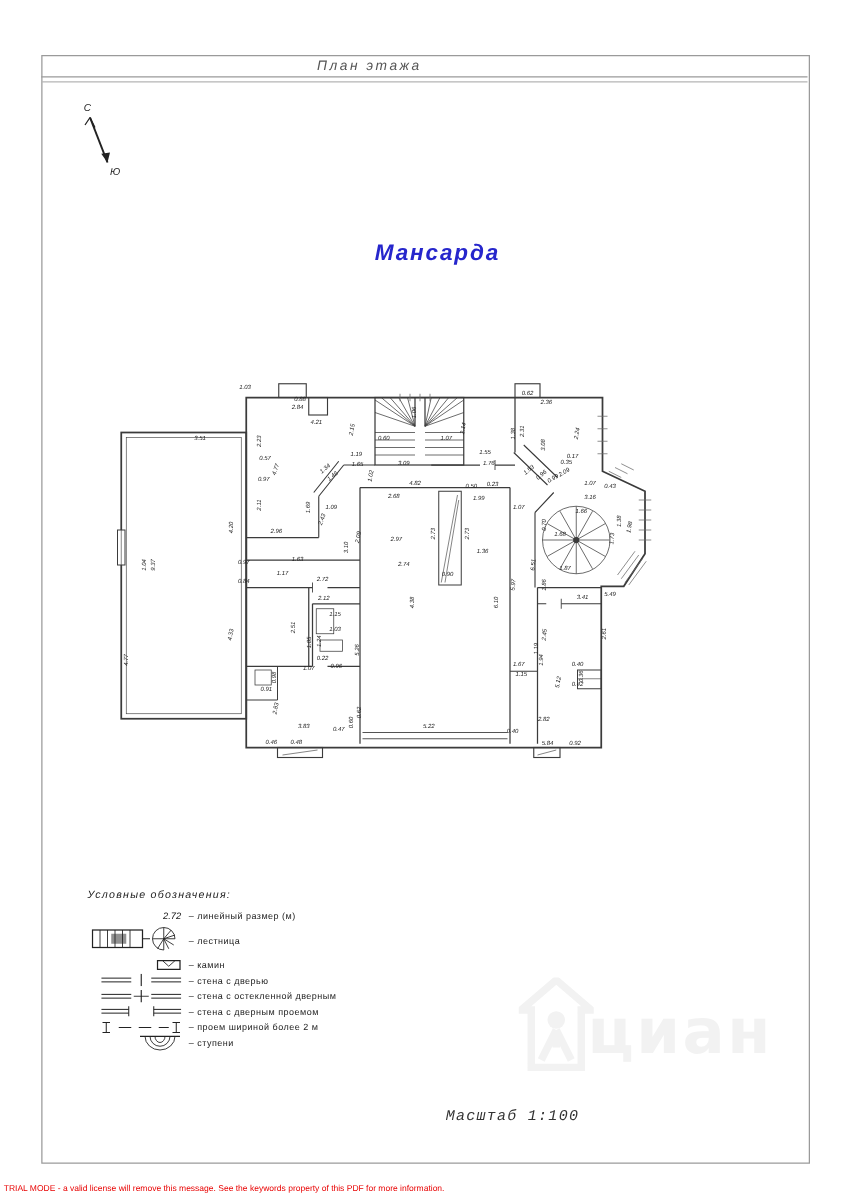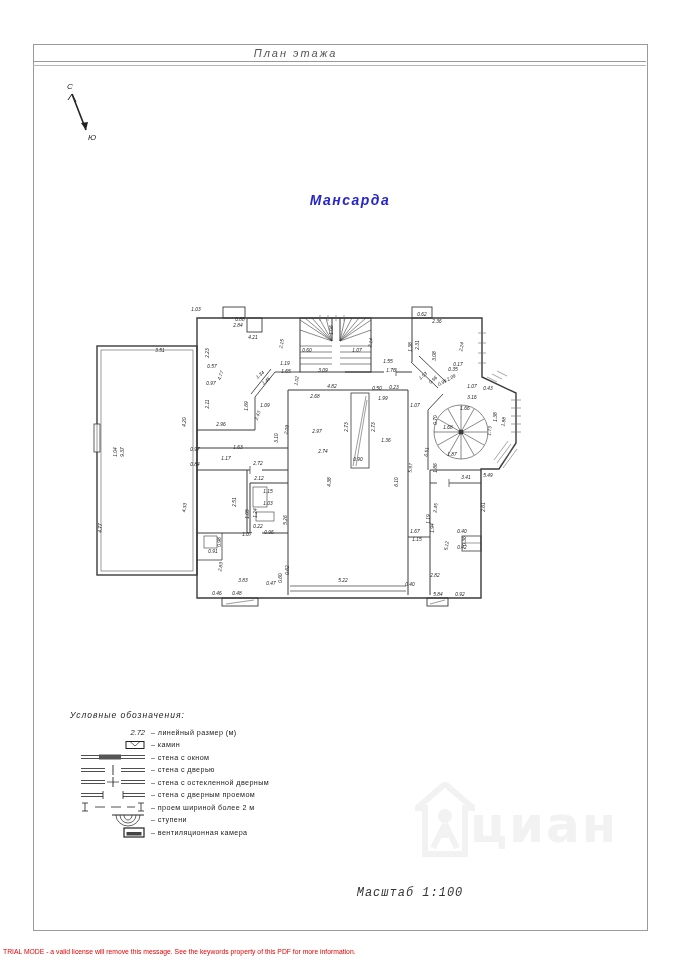--- a/index.html
+++ b/index.html
@@ -5,21 +5,21 @@
   html,body{margin:0;padding:0;}
   body{width:679px;height:960px;position:relative;background:#fff;overflow:hidden;
        font-family:"Liberation Sans",sans-serif;}
   .frame{position:absolute;left:33px;top:44px;width:613px;height:885px;
          border:1px solid #9a9a9a;}
   .titlebar-line1{position:absolute;left:33px;top:61px;width:613px;border-top:1px solid #9a9a9a;}
   .titlebar-line2{position:absolute;left:33px;top:65px;width:613px;border-top:1px solid #b5b5b5;}
   .doc-title{position:absolute;left:33px;top:47px;width:525px;text-align:center;
              font-style:italic;font-size:11px;letter-spacing:2px;color:#555;}
   .floor-label{position:absolute;left:250px;top:192px;width:200px;text-align:center;
-               font-style:italic;font-size:14px;letter-spacing:1.5px;color:#2626cc;font-weight:bold;}
+               font-style:italic;font-size:18px;letter-spacing:1.5px;color:#2626cc;font-weight:bold;}
   .scale-label{position:absolute;left:300px;top:886px;width:220px;text-align:center;
                font-style:italic;font-size:12px;letter-spacing:1px;color:#333;font-family:Liberation Mono, monospace;}
   .trial{position:absolute;left:3px;top:948px;font-size:6.8px;color:#e80000;}
   .compass{position:absolute;left:55px;top:78px;}
   .plan{position:absolute;left:88px;top:294px;}
   .legend{position:absolute;left:70px;top:710px;width:260px;color:#222;}
   .legend .ltitle{font-style:italic;font-size:8.5px;letter-spacing:1px;margin-bottom:6px;}
   .lrow{display:flex;align-items:center;height:12.5px;}
   .lrow.tall{height:27px;}
   .lsym{width:75px;display:flex;justify-content:flex-end;align-items:center;padding-right:6px;
@@ -277,42 +277,47 @@
   <div class="ltitle">Условные обозначения:</div>
 
   <div class="lrow">
     <div class="lsym">
         <span>2.72</span>
       </div>
     <div class="llab">– линейный размер (м)</div>
   </div>
 
 
+  <div class="lrow tall">
+    <div class="lsym">
+      <svg width="72" height="24">
+        <rect x="1" y="4" width="40" height="14" fill="none" stroke="#222" stroke-width="1"></rect>
+        <path d="M7,4 v14 M13,4 v14 M19,4 v14 M25,4 v14 M31,4 v14" stroke="#222" stroke-width="0.7"></path>
+        <rect x="16" y="7" width="12" height="8" fill="#222" opacity="0.5"></rect>
+        <line x1="41" y1="11" x2="47" y2="11" stroke="#222" stroke-width="0.8"></line>
+        <g stroke="#222" stroke-width="0.7" fill="none">
+          <path d="M58,20 a9,9 0 1,1 9,-9 l-9,0 Z"></path>
+          <path d="M58,11 L58,2 M58,11 L64,4 M58,11 L67,8 M58,11 L66,16 M58,11 L62,19 M58,11 L53,19 M58,11 L49,11"></path>
+        </g>
+      </svg>
+    </div>
+    <div class="llab">– лестница</div>
+  </div>
 
 
   <div class="lrow">
     <div class="lsym">
         <svg width="20" height="10">
       <rect x="1" y="1.5" width="18" height="7" fill="none" stroke="#222" stroke-width="1"></rect>
       <path d="M5,1.5 L10,6 L15,1.5" stroke="#222" stroke-width="0.7" fill="none"></path>
         </svg>
       </div>
     <div class="llab">– камин</div>
   </div>
 
-  <div class="lrow">
-    <div class="lsym">
-        <svg width="64" height="8">
-      <line x1="0" y1="2.5" x2="64" y2="2.5" stroke="#222" stroke-width="0.8"></line>
-      <line x1="0" y1="5.5" x2="64" y2="5.5" stroke="#222" stroke-width="0.8"></line>
-      <rect x="18" y="1.5" width="22" height="5" fill="#555"></rect>
-        </svg>
-      </div>
-    <div class="llab">– стена с окном</div>
-  </div>
 
   <div class="lrow">
     <div class="lsym">
         <svg width="64" height="10">
       <line x1="0" y1="3.5" x2="24" y2="3.5" stroke="#222" stroke-width="0.8"></line>
           <line x1="0" y1="6.5" x2="24" y2="6.5" stroke="#222" stroke-width="0.8"></line>
       <line x1="40" y1="3.5" x2="64" y2="3.5" stroke="#222" stroke-width="0.8"></line>
           <line x1="40" y1="6.5" x2="64" y2="6.5" stroke="#222" stroke-width="0.8"></line>
       <line x1="32" y1="0" x2="32" y2="10" stroke="#222" stroke-width="0.9"></line>
         </svg>
@@ -363,29 +368,20 @@
   <div class="lrow">
     <div class="lsym">
         <svg width="34" height="14">
       <line x1="1" y1="2" x2="33" y2="2" stroke="#222" stroke-width="1"></line>
       <path d="M5,2 a12,11 0 0,0 24,0 M9,2 a8,8 0 0,0 16,0 M13,2 a4,5 0 0,0 8,0" stroke="#222" stroke-width="0.7" fill="none"></path>
         </svg>
       </div>
     <div class="llab">– ступени</div>
   </div>
 
-  <div class="lrow">
-    <div class="lsym">
-        <svg width="22" height="11">
-      <rect x="1" y="1" width="20" height="9" fill="none" stroke="#222" stroke-width="1.2"></rect>
-      <rect x="3.5" y="5" width="15" height="3.5" fill="#444"></rect>
-        </svg>
-      </div>
-    <div class="llab">– вентиляционная камера</div>
-  </div>
 </div>
 
 <div class="watermark">
   <svg width="60" height="75" viewBox="0 0 60 75">
     <path d="M30,2 L58,26 L50,26 L50,72 L10,72 L10,26 L2,26 Z" fill="none" stroke="#f2f2f2" stroke-width="6"></path>
     <circle cx="30" cy="34" r="7" fill="#f2f2f2"></circle>
     <path d="M30,42 L18,66 M30,42 L42,66 M30,42 L30,56" stroke="#f2f2f2" stroke-width="6" fill="none"></path>
   </svg>
   <div class="wm-text">циан</div>
 </div>

